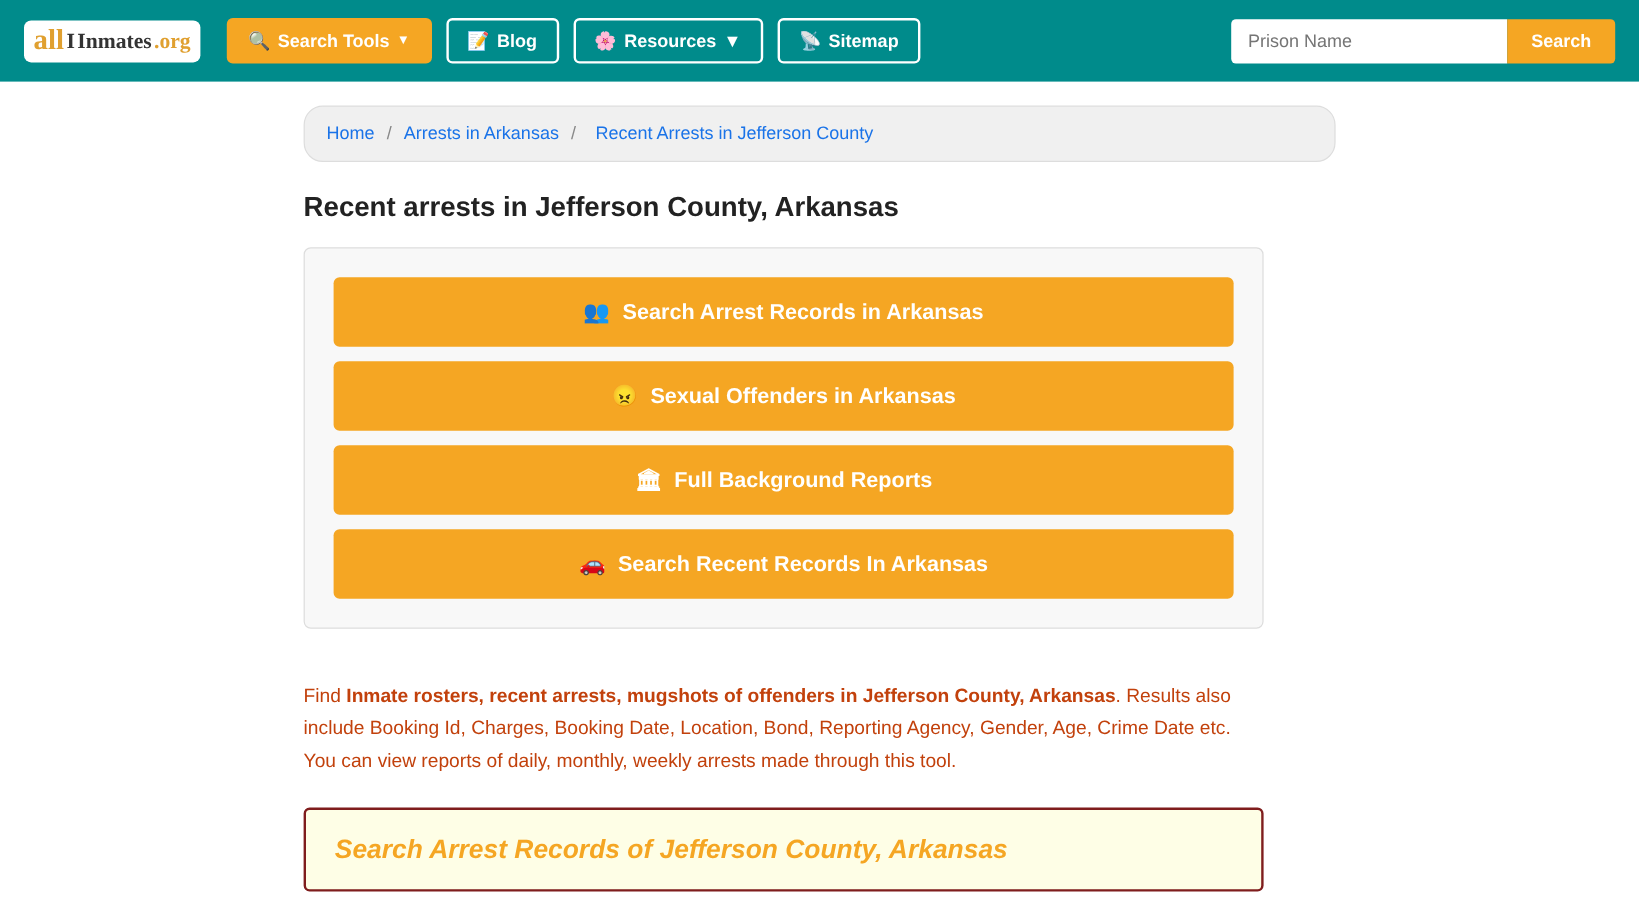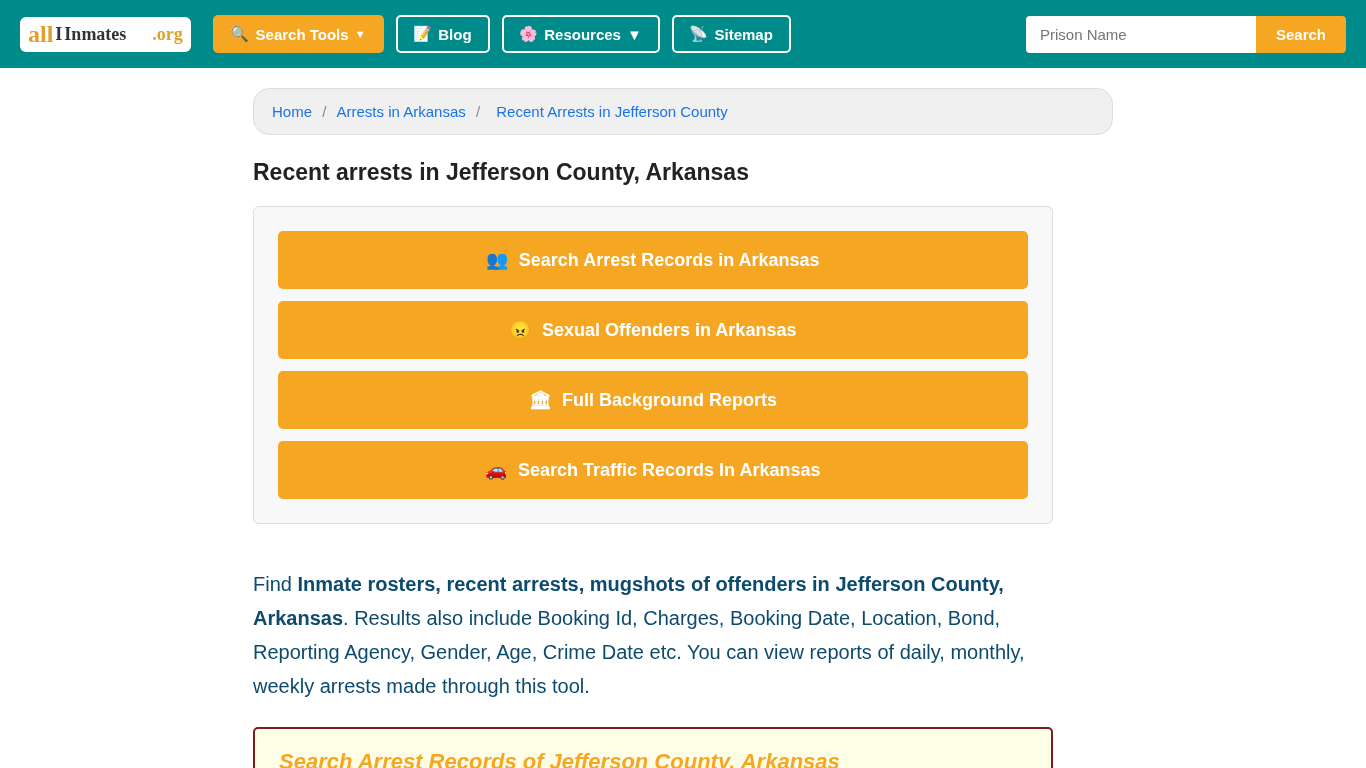--- a/index.html
+++ b/index.html
@@ -37,21 +37,20 @@
       font-size: 18px;
       font-weight: bold;
       color: #333;
       font-family: Georgia, serif;
     }
     .logo-org {
       font-size: 18px;
       font-weight: bold;
       color: #e0a030;
       font-family: Georgia, serif;
-      margin-left: 24px;
     }
     .nav-btn {
       background: #f5a623;
       border: none;
       color: #fff;
       font-size: 15px;
       font-weight: bold;
       padding: 10px 18px;
       border-radius: 5px;
       cursor: pointer;
@@ -151,23 +150,23 @@
       border: none;
       width: 100%;
       margin-bottom: 12px;
       gap: 10px;
       text-decoration: none;
     }
     .orange-btn:last-child { margin-bottom: 0; }
 
     
     .description {
-      font-size: 20px;
+      font-size: 16px;
       line-height: 1.7;
-      color: #0c4a6e;
+      color: #c2410c;
       margin-bottom: 24px;
       max-width: 800px;
       margin-top: 43px;
     }
     .description strong { font-weight: bold; }
 
     
     .search-records-box {
       background: #fefee6;
       border: 2px solid #7f1d1d;
@@ -245,21 +244,21 @@
     <a href="#" class="orange-btn">
       <span>😠</span>
       <span>Sexual Offenders in Arkansas</span>
     </a>
     <a href="#" class="orange-btn">
       <span>🏛</span>
       <span>Full Background Reports</span>
     </a>
     <a href="#" class="orange-btn">
       <span>🚗</span>
-      <span>Search Traffic Records In Arkansas</span>
+      <span>Search Recent Records In Arkansas</span>
     </a>
   </div>
 
   <p class="description">
     <span>Find </span><strong>Inmate rosters, recent arrests, mugshots of offenders in Jefferson County, Arkansas</strong><span>. Results also include Booking Id, Charges, Booking Date, Location, Bond, Reporting Agency, Gender, Age, Crime Date etc. You can view reports of daily, monthly, weekly arrests made through this tool.</span>
   </p>
 
   <div class="search-records-box">
     <div class="search-records-title">Search Arrest Records of Jefferson County, Arkansas</div>
   </div>

